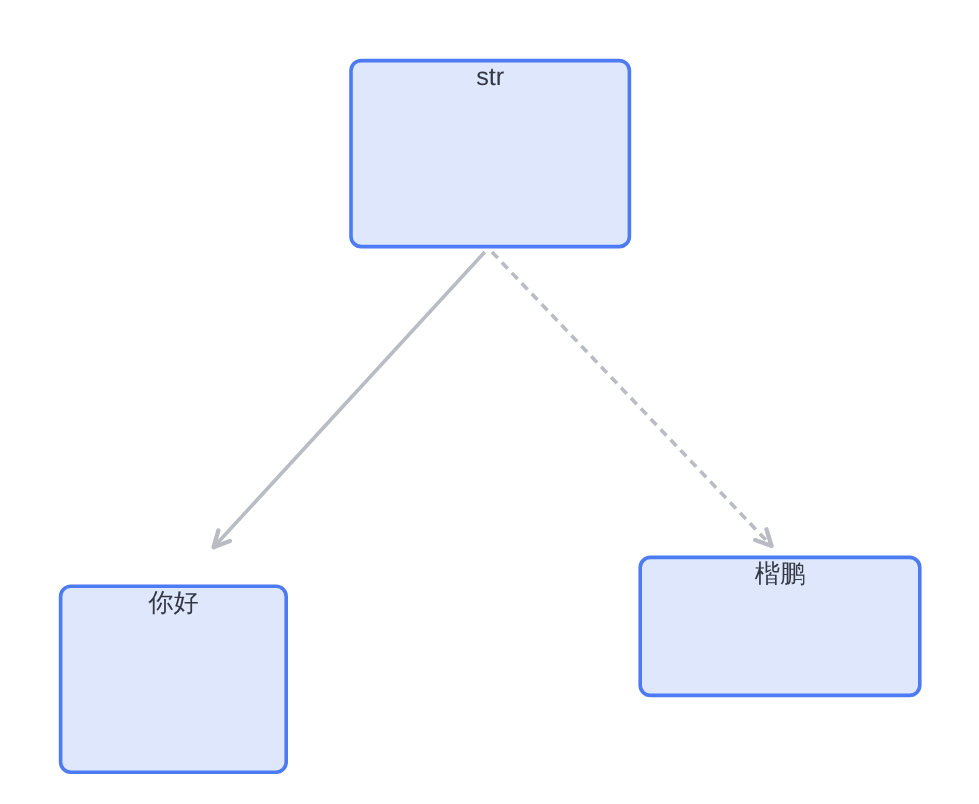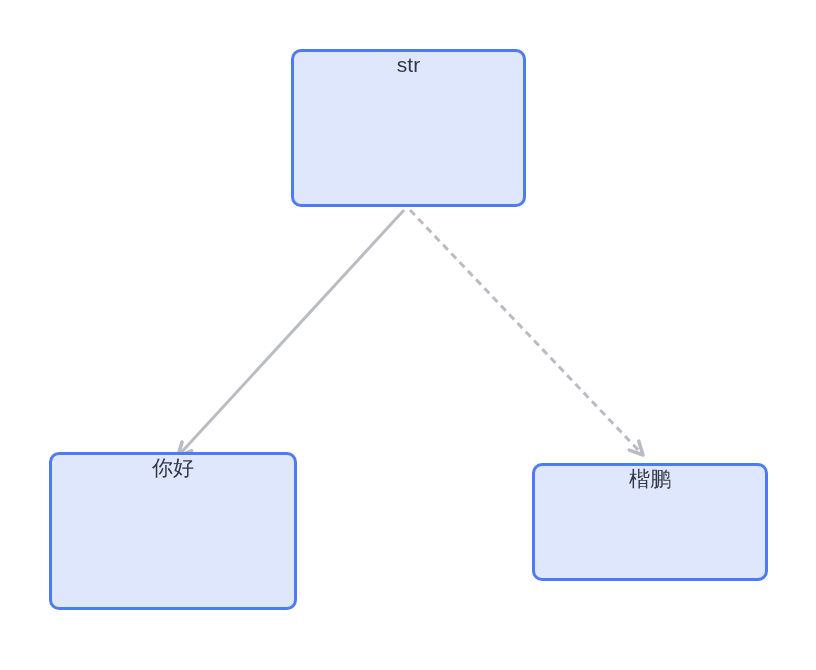--- a/index.html
+++ b/index.html
@@ -53,21 +53,21 @@
       </marker>
     </defs>
   <line x1="404" y1="210" x2="178" y2="456" stroke="#b9bcc2" stroke-width="3" marker-end="url(#arrowhead)"></line>
       <line x1="410" y1="210" x2="643" y2="455" stroke="#b9bcc2" stroke-width="3" stroke-dasharray="7 5" marker-end="url(#arrowhead)"></line>
     </svg>
 
   <div class="node" style="left: 291px; top: 49px; width: 235px; height: 158px;">
     <span class="node-label">str</span>
   </div>
 
-  <div class="node" style="left: 49px; top: 452px; width: 248px; height: 158px;">
+  <div class="node" style="left: 49px; top: 487px; width: 191px; height: 158px;">
     <span class="node-label">你好</span>
   </div>
 
   <div class="node" style="left: 532px; top: 463px; width: 236px; height: 118px;">
     <span class="node-label">楷鹏</span>
   </div>
 
 </div>
 
 </body></html>

